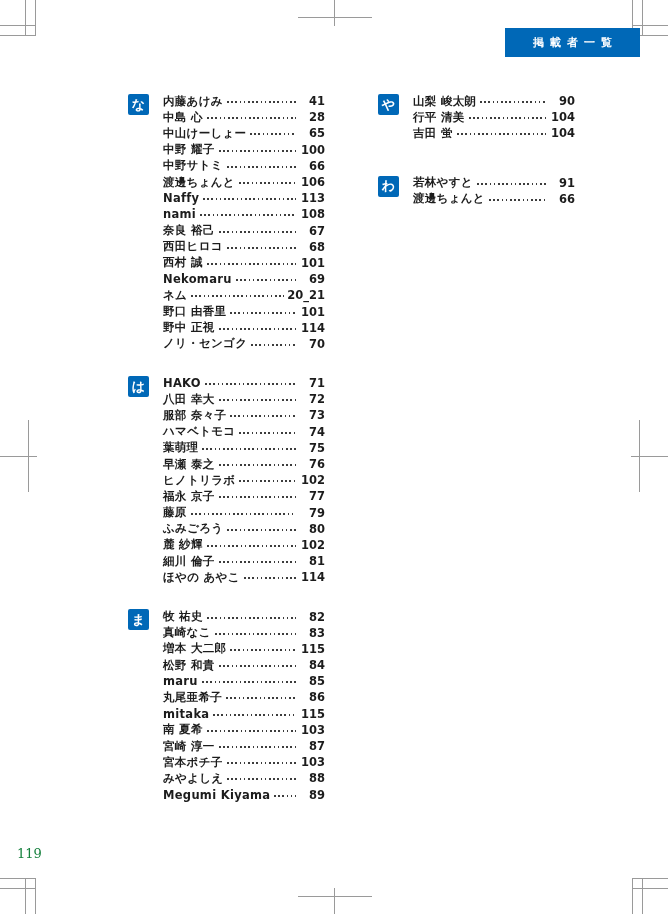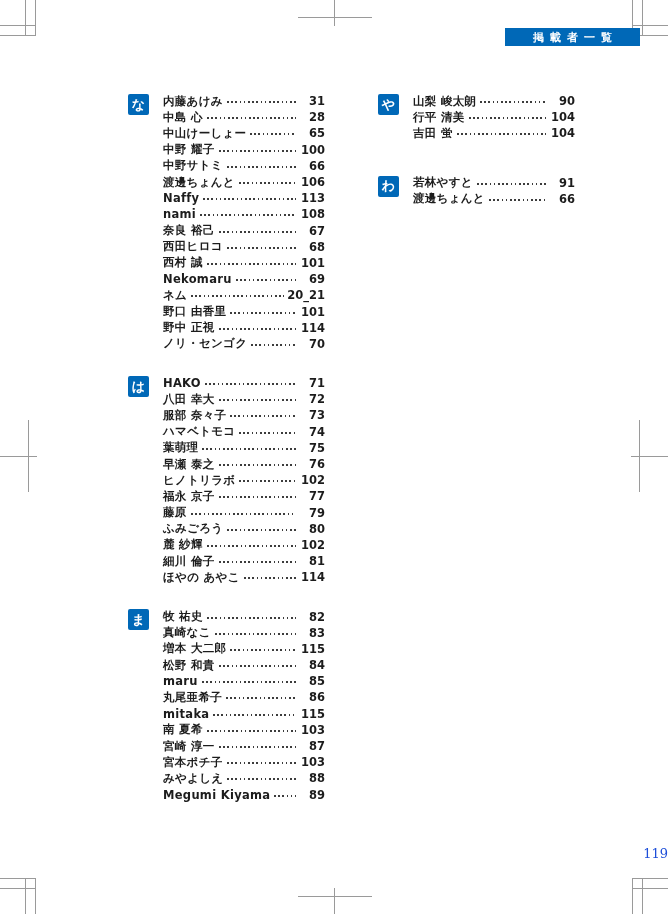--- a/index.html
+++ b/index.html
@@ -4,21 +4,21 @@
 <style>
   html,body{margin:0;padding:0;background:#ffffff;}
   .sheet{
     position:relative;width:668px;height:914px;background:#ffffff;
     font-family:"DejaVu Sans","Liberation Sans",sans-serif;overflow:hidden;
   }
   
   .tombo{position:absolute;background:#9a9a9a;}
   
   .header-badge{
-    position:absolute;left:505px;top:28px;width:135px;height:18px;
+    position:absolute;left:505px;top:28px;width:135px;height:29px;
     background:#0068b7;color:#ffffff;display:flex;align-items:center;justify-content:center;
     font-size:11px;font-weight:bold;letter-spacing:6px;padding-left:6px;box-sizing:border-box;
     z-index:2;
   }
   
   .col{position:absolute;top:93px;width:197px;}
   .col-left{left:128px;}
   .col-right{left:378px;}
   .kana-section{position:relative;padding-left:35px;margin-bottom:23px;}
   .col-right .kana-section{margin-bottom:33px;}
@@ -32,22 +32,22 @@
     display:flex;align-items:center;height:16.2px;
     font-size:11.5px;font-weight:bold;color:#1c1c1c;white-space:nowrap;
   }
   .name{flex:0 0 auto;letter-spacing:0.3px;}
   .leader{
     flex:1 1 auto;height:2px;margin:0 3px 0 4px;position:relative;top:1px;
     background:repeating-linear-gradient(to right,#3c3c3c 0 1.6px,transparent 1.6px 4.2px);
   }
   .pnum{flex:0 0 auto;min-width:26px;text-align:right;}
   .page-number{
-    position:absolute;left:0;right:0;top:846px;text-align:right;
-    font-family:"DejaVu Serif","Liberation Serif",serif;font-size:13px;color:#1d4ed8;padding-left:17px;
+    position:absolute;left:0;right:0;top:846px;text-align:left;
+    font-family:"DejaVu Serif","Liberation Serif",serif;font-size:13px;color:#15803d;padding-left:17px;
   }
 </style>
 </head>
 <body>
 
 <div class="sheet">
 
   <div class="tombo" style="left:25px;top:0;width:1px;height:36px;"></div>
   <div class="tombo" style="left:35px;top:0;width:1px;height:36px;"></div>
   <div class="tombo" style="left:0;top:25px;width:36px;height:1px;"></div>
@@ -81,21 +81,21 @@
     <span>掲載者一覧</span>
   </div>
 
   <div class="col col-left">
       <section class="kana-section">
         <div class="kana-badge">な</div>
         <ul class="entries">
           <li class="entry">
             <span class="name">内藤あけみ</span>
             <span class="leader"></span>
-            <span class="pnum">31</span>
+            <span class="pnum">41</span>
           </li>
           <li class="entry">
             <span class="name">中島 心</span>
             <span class="leader"></span>
             <span class="pnum">28</span>
           </li>
           <li class="entry">
             <span class="name">中山けーしょー</span>
             <span class="leader"></span>
             <span class="pnum">65</span>

